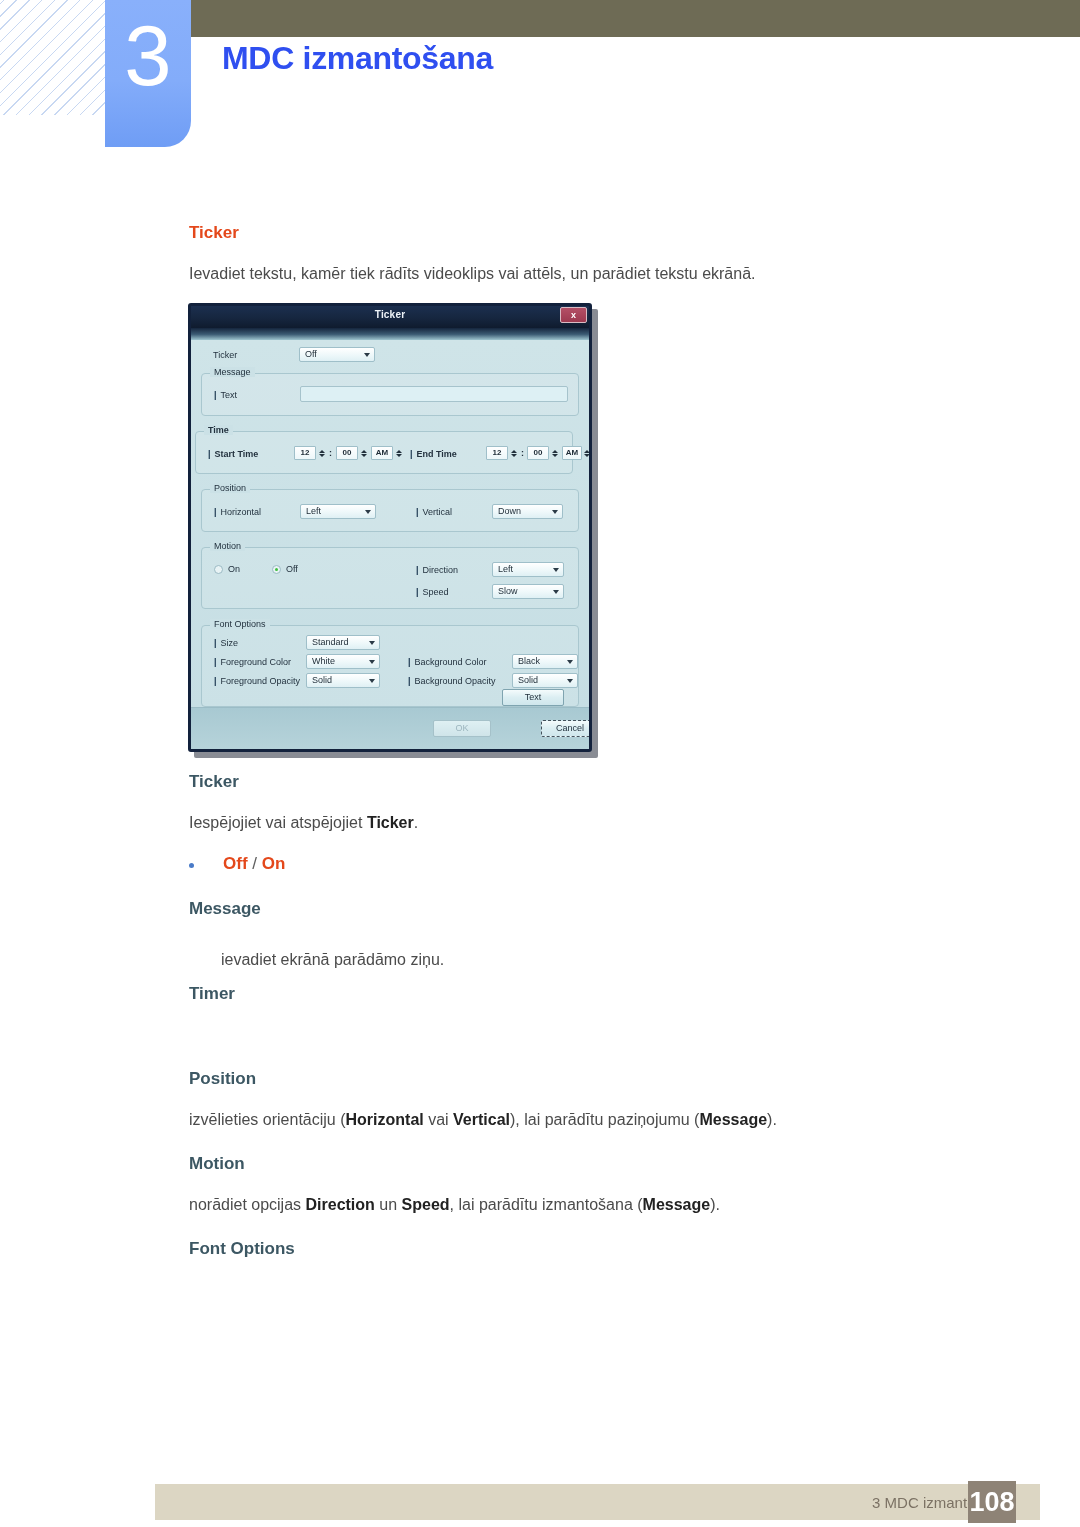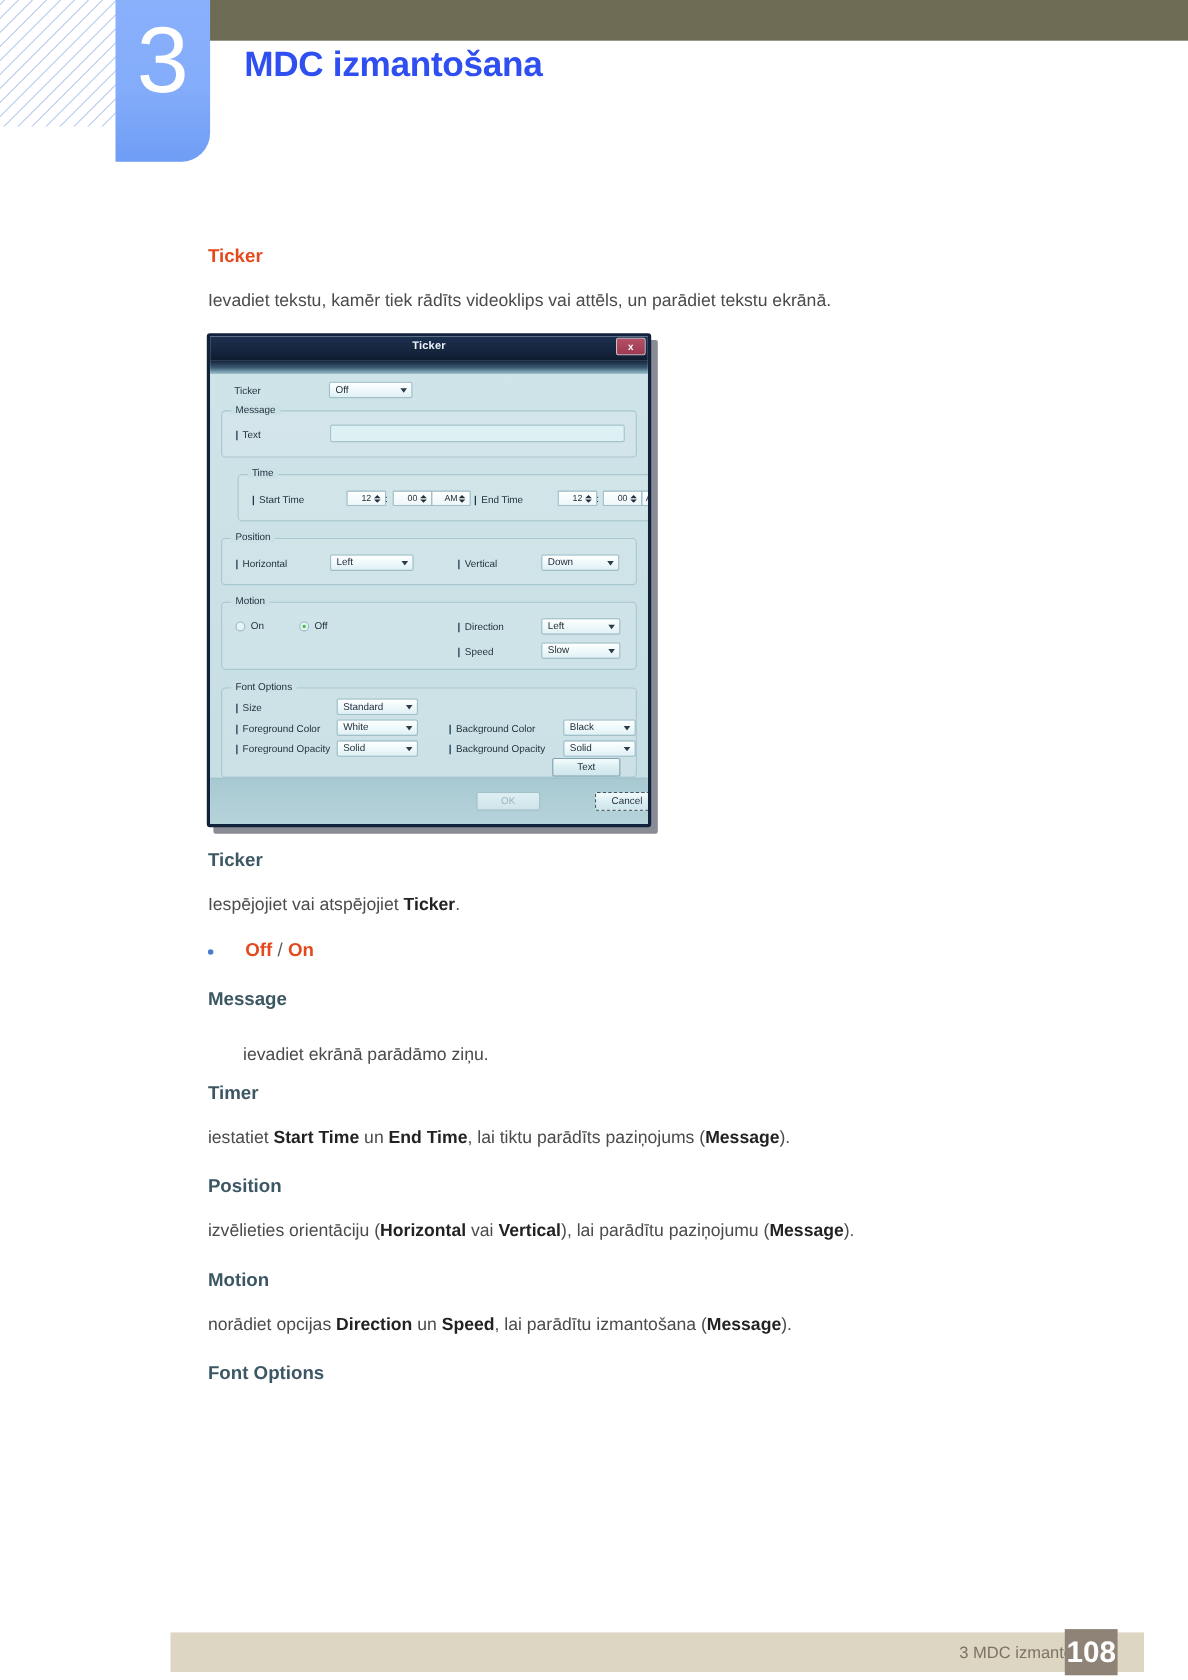--- a/index.html
+++ b/index.html
@@ -133,21 +133,21 @@
   .sel .arw{
     position:absolute; right:4px; top:5px;
     width:0;height:0;border-left:3px solid transparent;border-right:3px solid transparent;
     border-top:4px solid #2b3b47;
   }
   .txtbox{
     position:absolute; height:16px;
     background:#ddf0f4; border:1px solid #a6c3cc; border-radius:2px;
   }
   .spin{
-    position:absolute; width:36px; height:14px;
+    position:absolute; width:22px; height:14px;
     background:linear-gradient(180deg,#ffffff 0%,#edf7f9 100%);
     border:1px solid #9fbfc9; border-radius:1px;
     font-size:8px; color:#1d2b36; text-align:center; line-height:12px;
   }
   .spin-btn{
     position:absolute; width:9px; height:14px;
     display:flex; flex-direction:column; align-items:center; justify-content:center;
   }
   .spin-btn i{
     display:block; width:0;height:0;
@@ -224,21 +224,21 @@
           <span>Off</span>
           <span class="arw"></span>
         </div>
 
         <div class="grp" style="left:10px; top:33px; width:378px; height:43px;">
           <div class="grp-cap">Message</div>
           <div class="lbl lbl-ind" style="position:absolute; left:12px; top:16px;">Text</div>
           <div class="txtbox" style="left:98px; top:12px; width:268px;"></div>
         </div>
 
-        <div class="grp" style="left:25px; top:91px; width:378px; height:43px;">
+        <div class="grp" style="left:4px; top:91px; width:378px; height:43px;font-weight:bold;">
           <div class="grp-cap">Time</div>
 
           <div class="lbl lbl-ind" style="position:absolute; left:12px; top:17px;">Start Time</div>
 
           <div class="spin" style="left:98px; top:14px;">12</div>
           <div class="spin-btn" style="left:121px; top:14px;">
               <i class="up"></i>
               <i class="dn"></i>
             </div>
           <div class="colon" style="left:133px; top:16px;">:</div>
@@ -359,23 +359,20 @@
 
   <div class="bullet-row" style="left:189px; top:854px; width:400px;">
     <span class="bullet-dot"></span>
     <span class="bullet-text"><span>Off</span><span class="sep"> / </span><span>On</span></span>
   </div>
 
   <div class="h-slate" style="left:189px; top:899px;">Message</div>
   <div class="para" style="left:189px; top:948px;margin-left:32px;">ievadiet ekrānā parādāmo ziņu.</div>
 
   <div class="h-slate" style="left:189px; top:984px;">Timer</div>
-  <div class="para" style="left:189px; top:1023px;">
-    <span>iestatiet </span><b>Start Time</b><span> un </span><b>End Time</b><span>, lai tiktu parādīts paziņojums (</span><b>Message</b><span>).</span>
-  </div>
 
   <div class="h-slate" style="left:189px; top:1069px;">Position</div>
   <div class="para" style="left:189px; top:1108px;">
     <span>izvēlieties orientāciju (</span><b>Horizontal</b><span> vai </span><b>Vertical</b><span>), lai parādītu paziņojumu (</span><b>Message</b><span>).</span>
   </div>
 
   <div class="h-slate" style="left:189px; top:1154px;">Motion</div>
   <div class="para" style="left:189px; top:1193px;">
     <span>norādiet opcijas </span><b>Direction</b><span> un </span><b>Speed</b><span>, lai parādītu izmantošana (</span><b>Message</b><span>).</span>
   </div>

